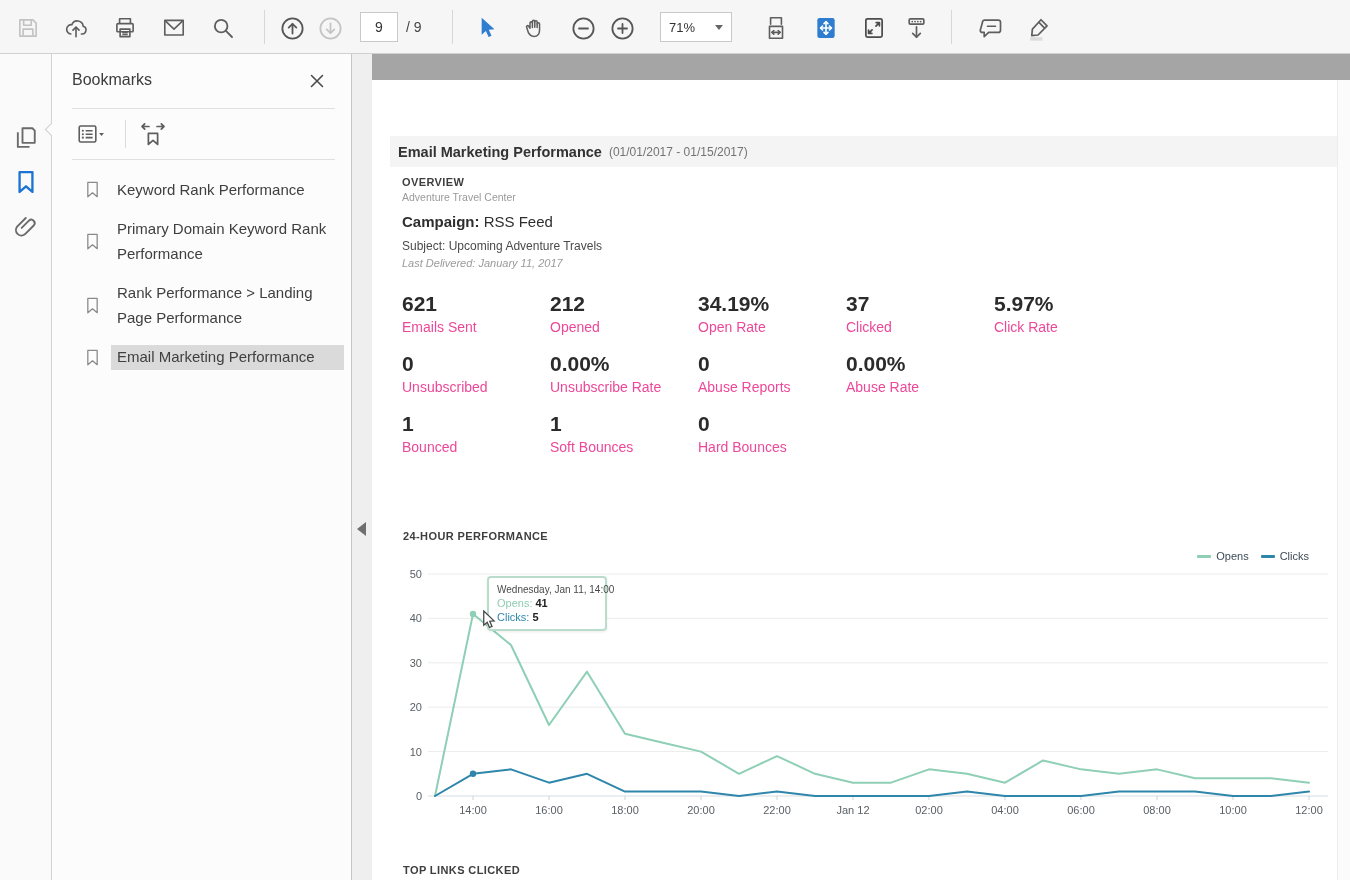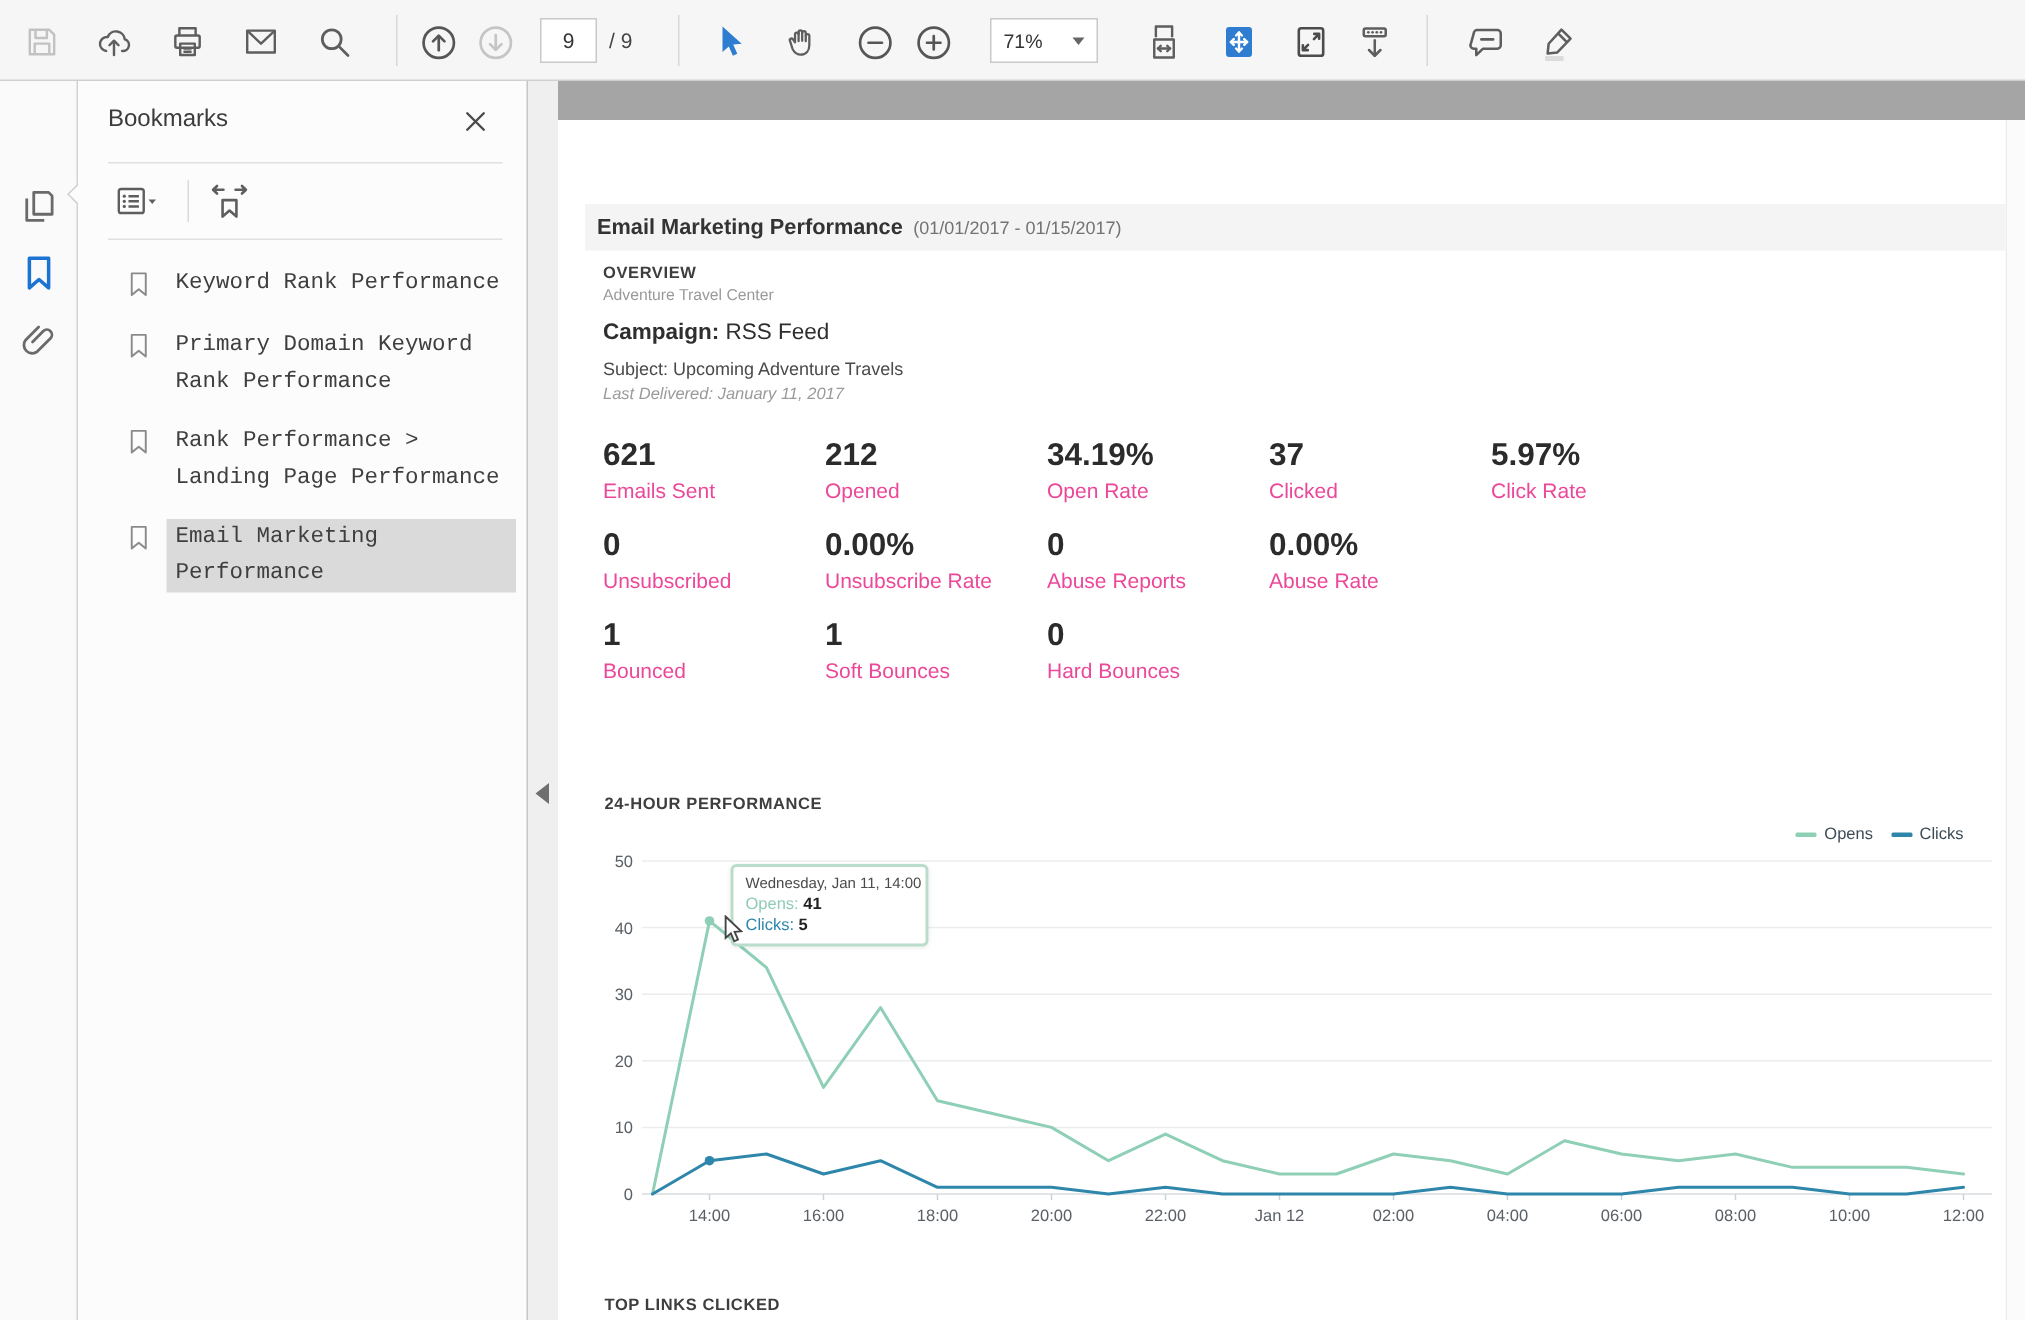--- a/index.html
+++ b/index.html
@@ -34,21 +34,21 @@
   .panel { position:absolute; left:52px; top:54px; width:300px; height:826px;
     background:#fcfcfc; border-right:1px solid #c6c6c6; }
   .panel-title { position:absolute; left:20px; top:17px; font-size:16px; color:#3c3c3c; }
   .panel-close { position:absolute; right:22px; top:16px; width:24px; height:24px; border:none;
     background:transparent; cursor:pointer; display:flex; align-items:center; justify-content:center; padding:0;}
   .panel-hr { position:absolute; left:20px; right:16px; height:1px; background:#e0e0e0; }
   .ptool { position:absolute; width:34px; height:30px; border:none; background:transparent; cursor:pointer;
     display:flex; align-items:center; justify-content:center; padding:0;}
   .ptool-sep { position:absolute; left:73px; top:66px; width:1px; height:28px; background:#dadada; }
   .bm-list { position:absolute; left:0; top:116px; width:300px; }
-  .bm-item { display:flex; align-items:flex-start; padding:7px 8px 7px 32px; cursor:pointer;font-family:Liberation Mono, monospace; }
+  .bm-item { display:flex; align-items:center; padding:7px 8px 7px 32px; cursor:pointer; }
   .bm-item .bm-ic { flex:0 0 auto; margin:3px 10px 0 0; }
   .bm-label { flex:1; font-size:15px; line-height:1.66; color:#3f3f3f; padding:0 6px; }
   .bm-item.active .bm-label { background:#dadada; }
 
   
   .gutter { position:absolute; left:352px; top:54px; width:20px; height:826px; background:#efefef; }
   .gutter-handle { position:absolute; left:5px; top:468px; width:0; height:0;
     border-top:7px solid transparent; border-bottom:7px solid transparent; border-right:9px solid #6f6f6f; cursor:pointer;}
   .canvas-top { position:absolute; left:372px; top:54px; width:978px; height:26px; background:#a5a5a5; }
   .page { position:absolute; left:372px; top:80px; width:965px; height:800px; background:#fff; }
@@ -75,21 +75,21 @@
   .stat-lab { font-size:14px; color:#ec4899; margin-top:4px; }
 
   .sec-24hr { position:absolute; left:31px; top:450px; }
   .legend { position:absolute; right:28px; top:470px; display:flex; gap:12px; align-items:center; }
   .legend-item { display:flex; align-items:center; gap:5px; font-size:11px; color:#3d4b55; }
   .legend-item .dash { width:14px; height:3px; border-radius:1px; }
 
   .chartwrap { position:absolute; left:28px; top:488px; width:932px; height:252px; }
   .ytick, .xtick { font-size:11px; fill:#5a6066; font-family:"Liberation Sans",sans-serif; }
 
-  .tooltip { position:absolute; left:87px; top:8px; width:132px; background:rgba(255,255,255,.97);
+  .tooltip { position:absolute; left:87px; top:8px; width:120px; background:rgba(255,255,255,.97);
     border:2px solid #b9dccb; border-radius:4px; padding:6px 8px; box-shadow:0 1px 3px rgba(0,0,0,.08); }
   .tt-title { font-size:10px; color:#4a4a4a; white-space:nowrap; }
   .tt-row { font-size:11px; margin-top:2px; white-space:nowrap; }
   .tt-row .v { font-weight:bold; color:#222; margin-left:3px; }
   .tt-opens { color:#8fccb4; }
   .tt-clicks { color:#2e86ab; }
   .cursor { position:absolute; left:82px; top:42px; }
 
   .sec-links { position:absolute; left:31px; top:784px; }
 </style>

